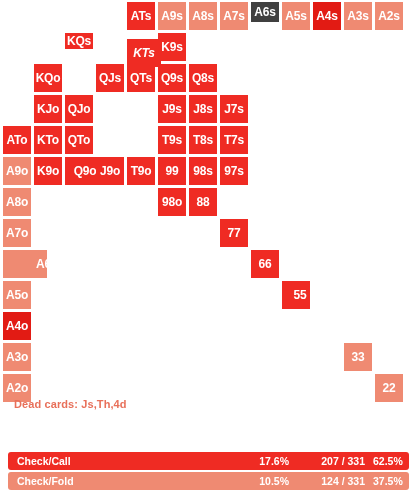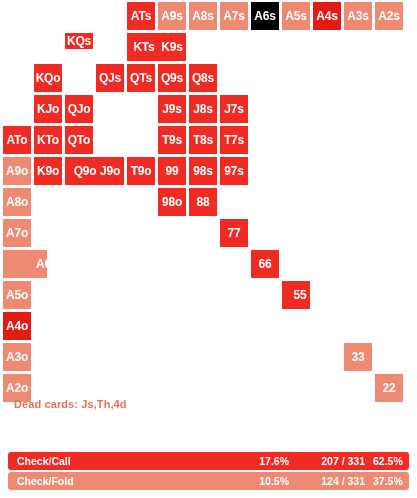--- a/index.html
+++ b/index.html
@@ -96,27 +96,27 @@
   }
 </style>
 </head>
 <body>
 
 <div id="range-matrix">
     <div class="cell" style="left: 127px; top: 2px; width: 28px; height: 28px; background: rgb(239, 43, 35);">ATs</div>
     <div class="cell" style="left: 158px; top: 2px; width: 28px; height: 28px; background: rgb(239, 138, 114);">A9s</div>
     <div class="cell" style="left: 189px; top: 2px; width: 28px; height: 28px; background: rgb(239, 138, 114);">A8s</div>
     <div class="cell" style="left: 220px; top: 2px; width: 28px; height: 28px; background: rgb(239, 138, 114);">A7s</div>
-    <div class="cell" style="left: 251px; top: 2px; width: 28px; height: 28px; background: #000000;">A6s</div>
+    <div class="cell" style="left: 251px; top: 2px; width: 28px; height: 20px; background: #404040;">A6s</div>
     <div class="cell" style="left: 282px; top: 2px; width: 28px; height: 28px; background: rgb(239, 138, 114);">A5s</div>
     <div class="cell" style="left: 313px; top: 2px; width: 28px; height: 28px; background: rgb(226, 27, 20);">A4s</div>
     <div class="cell" style="left: 344px; top: 2px; width: 28px; height: 28px; background: rgb(239, 138, 114);">A3s</div>
     <div class="cell" style="left: 375px; top: 2px; width: 28px; height: 28px; background: rgb(239, 138, 114);">A2s</div>
     <div class="cell" style="left: 65px; top: 33px; width: 28px; height: 16px; background: rgb(239, 43, 35);">KQs</div>
-    <div class="cell" style="left: 127px; top: 33px; width: 34px; height: 28px; background: rgb(239, 43, 35);">KTs</div>
+    <div class="cell" style="left: 127px; top: 39px; width: 34px; height: 28px; background: rgb(239, 43, 35); font-style: italic;">KTs</div>
     <div class="cell" style="left: 158px; top: 33px; width: 28px; height: 28px; background: rgb(239, 43, 35);">K9s</div>
     <div class="cell" style="left: 34px; top: 64px; width: 28px; height: 28px; background: rgb(239, 43, 35);">KQo</div>
     <div class="cell" style="left: 96px; top: 64px; width: 28px; height: 28px; background: rgb(239, 43, 35);">QJs</div>
     <div class="cell" style="left: 127px; top: 64px; width: 28px; height: 28px; background: rgb(239, 43, 35);">QTs</div>
     <div class="cell" style="left: 158px; top: 64px; width: 28px; height: 28px; background: rgb(239, 43, 35);">Q9s</div>
     <div class="cell" style="left: 189px; top: 64px; width: 28px; height: 28px; background: rgb(239, 43, 35);">Q8s</div>
     <div class="cell" style="left: 34px; top: 95px; width: 28px; height: 28px; background: rgb(239, 43, 35);">KJo</div>
     <div class="cell" style="left: 65px; top: 95px; width: 28px; height: 28px; background: rgb(239, 43, 35);">QJo</div>
     <div class="cell" style="left: 158px; top: 95px; width: 28px; height: 28px; background: rgb(239, 43, 35);">J9s</div>
     <div class="cell" style="left: 189px; top: 95px; width: 28px; height: 28px; background: rgb(239, 43, 35);">J8s</div>

